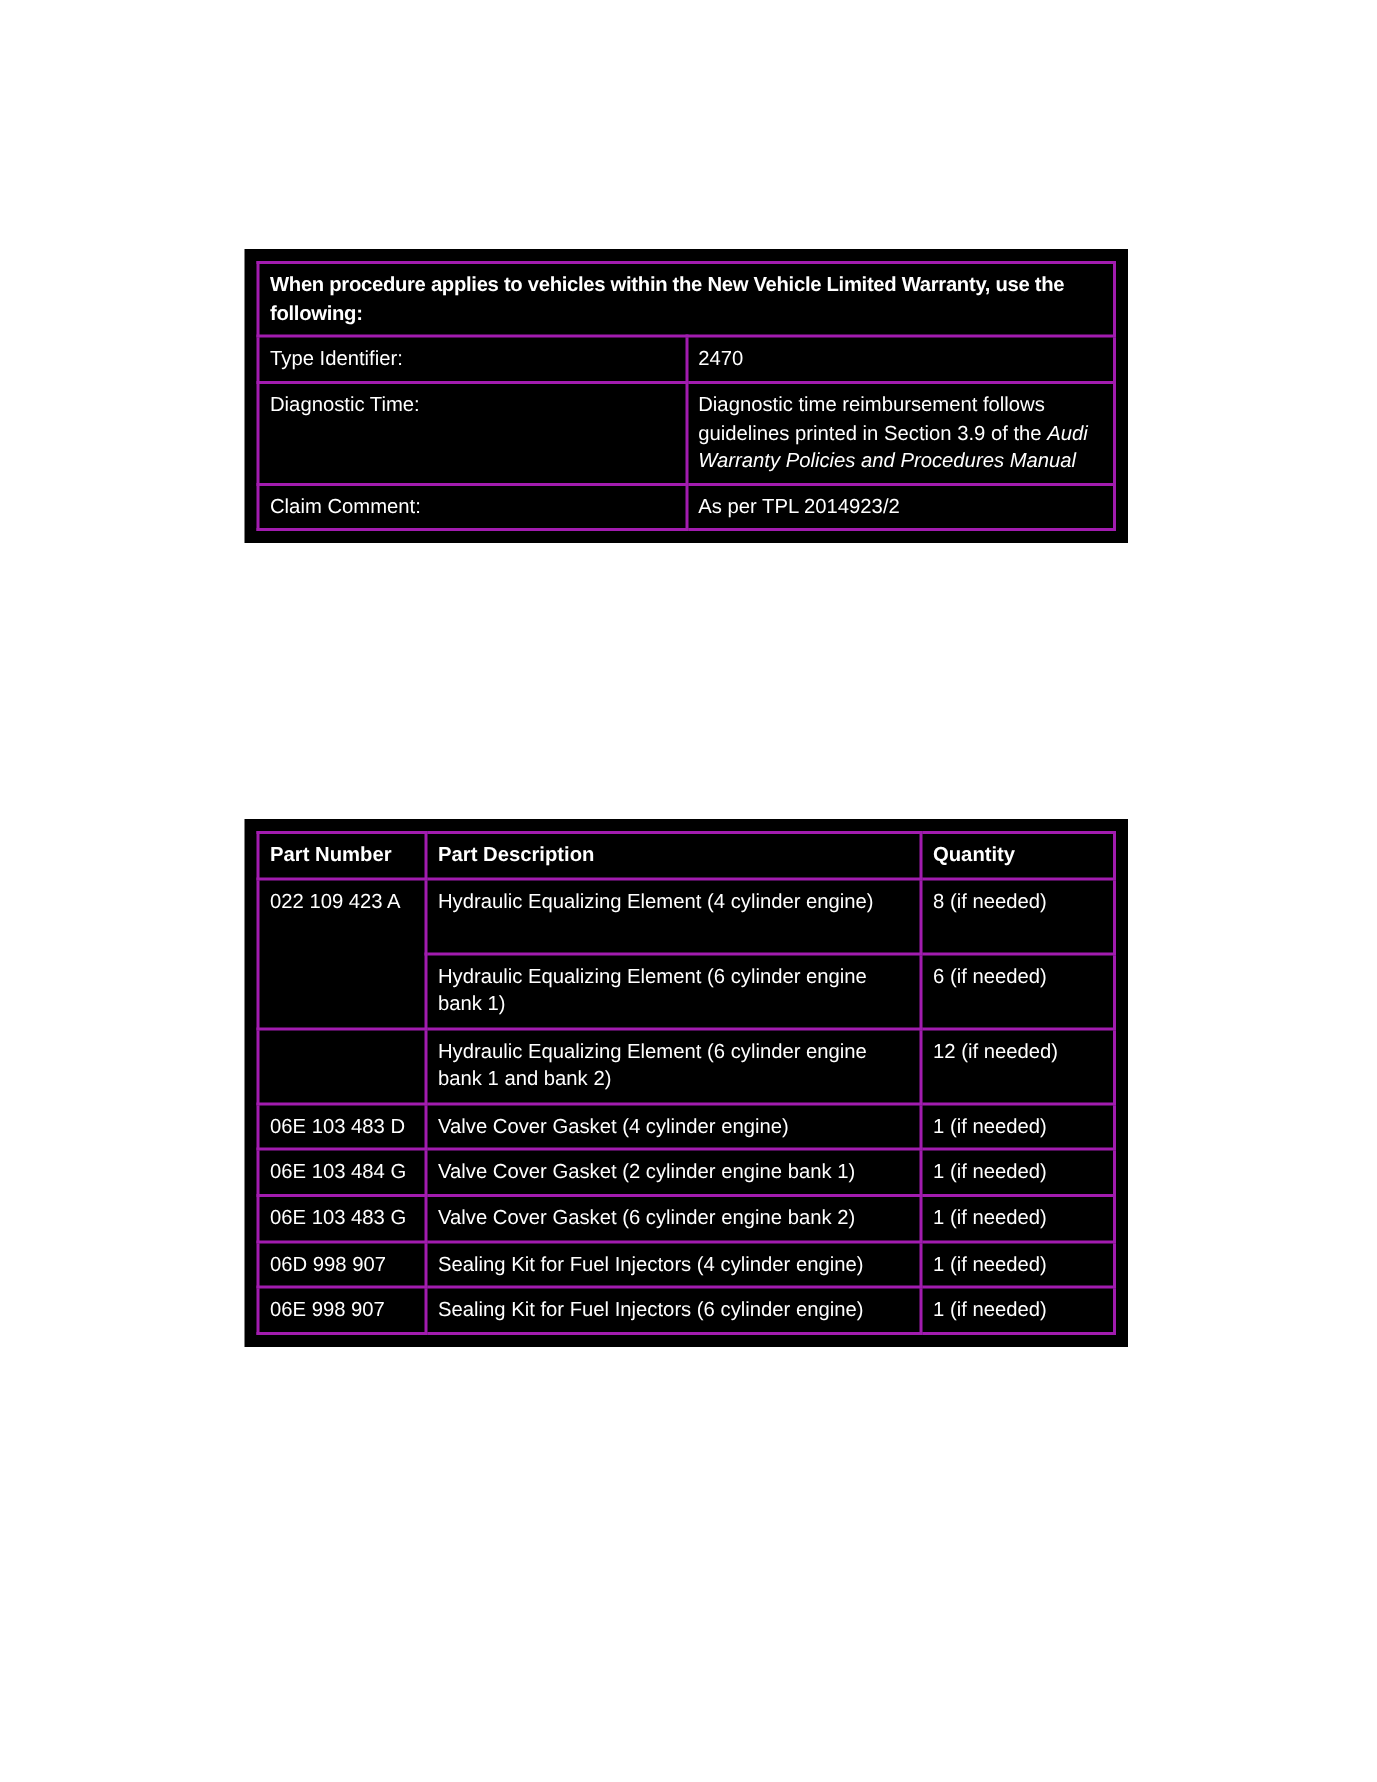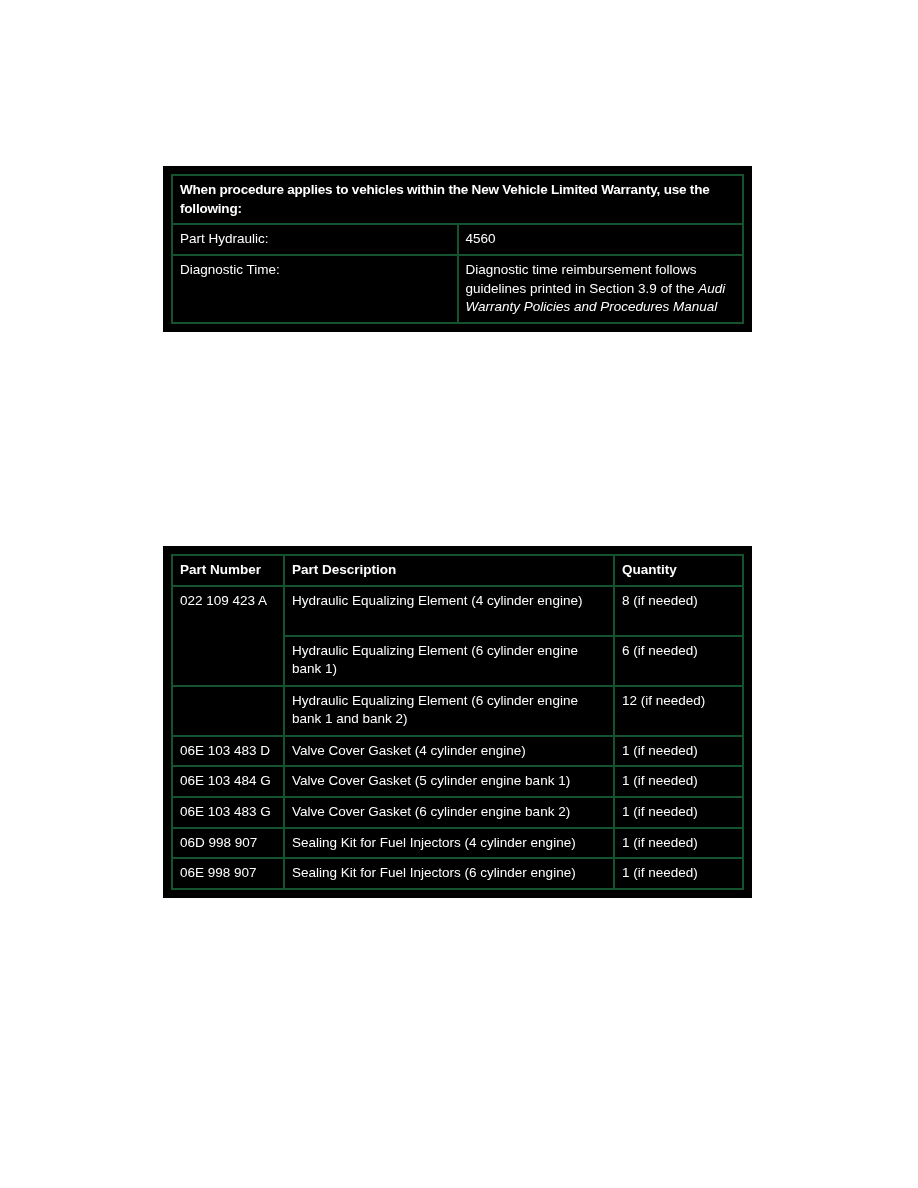--- a/index.html
+++ b/index.html
@@ -22,21 +22,21 @@
   table {
     width: 100%;
     border-collapse: collapse;
     table-layout: fixed;
     background: #000000;
     color: #ffffff;
     font-size: 13.5px;
     line-height: 1.38;
   }
   td, th {
-    border: 2px solid #14532d;
+    border: 2px solid #a21caf;
     padding: 5px 7px;
     vertical-align: top;
     text-align: left;
     overflow: hidden;
   }
   th { font-weight: bold; margin-top: 15px; }
   .hdr { font-weight: bold; letter-spacing: -0.2px; }
   i { font-style: italic; }
 
   
@@ -54,26 +54,30 @@
 
 <div class="page">
 
   <div class="tbl-wrap" id="warranty-table-wrap">
     <table>
       <tbody>
           <tr>
         <td class="hdr rh43" colspan="2" style="height:43px">When procedure applies to vehicles within the New Vehicle Limited Warranty, use the following:</td>
       </tr>
       <tr class="rh28">
-        <td class="lbl">Part Hydraulic:</td>
-        <td>4560</td>
+        <td class="lbl">Type Identifier:</td>
+        <td>2470</td>
       </tr>
       <tr class="rh45">
         <td class="lbl">Diagnostic Time:</td>
         <td><span>Diagnostic time reimbursement follows guidelines printed in Section 3.9 of the </span><i>Audi Warranty Policies and Procedures Manual</i></td>
+      </tr>
+      <tr class="rh28">
+        <td class="lbl">Claim Comment:</td>
+        <td>As per TPL 2014923/2</td>
       </tr>
     </tbody>
       </table>
   </div>
 
   <div class="tbl-wrap" id="parts-table-wrap">
     <table>
       <colgroup>
         <col class="c-part">
         <col class="c-desc">
@@ -99,21 +103,21 @@
         <td>Hydraulic Equalizing Element (6 cylinder engine bank 1 and bank 2)</td>
         <td>12 (if needed)</td>
       </tr>
       <tr class="rh28">
         <td>06E 103 483 D</td>
         <td>Valve Cover Gasket (4 cylinder engine)</td>
         <td>1 (if needed)</td>
       </tr>
       <tr class="rh28">
         <td>06E 103 484 G</td>
-        <td>Valve Cover Gasket (5 cylinder engine bank 1)</td>
+        <td>Valve Cover Gasket (2 cylinder engine bank 1)</td>
         <td>1 (if needed)</td>
       </tr>
       <tr class="rh28">
         <td>06E 103 483 G</td>
         <td>Valve Cover Gasket (6 cylinder engine bank 2)</td>
         <td>1 (if needed)</td>
       </tr>
       <tr class="rh28">
         <td>06D 998 907</td>
         <td>Sealing Kit for Fuel Injectors (4 cylinder engine)</td>

